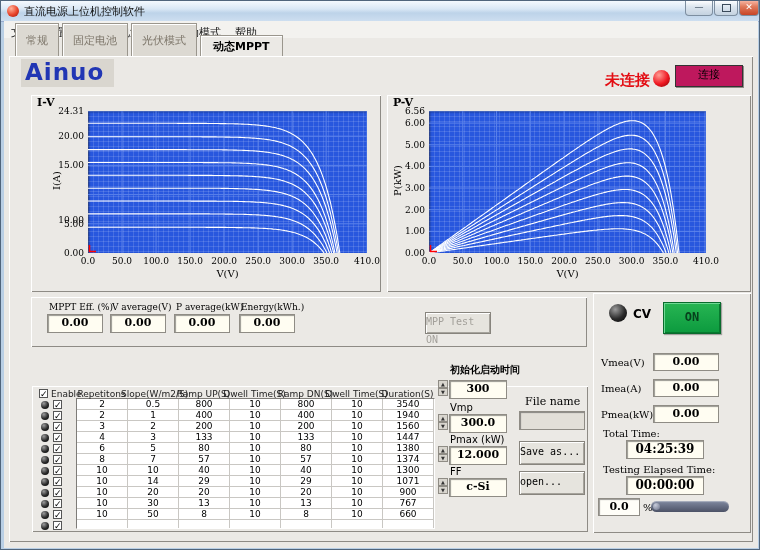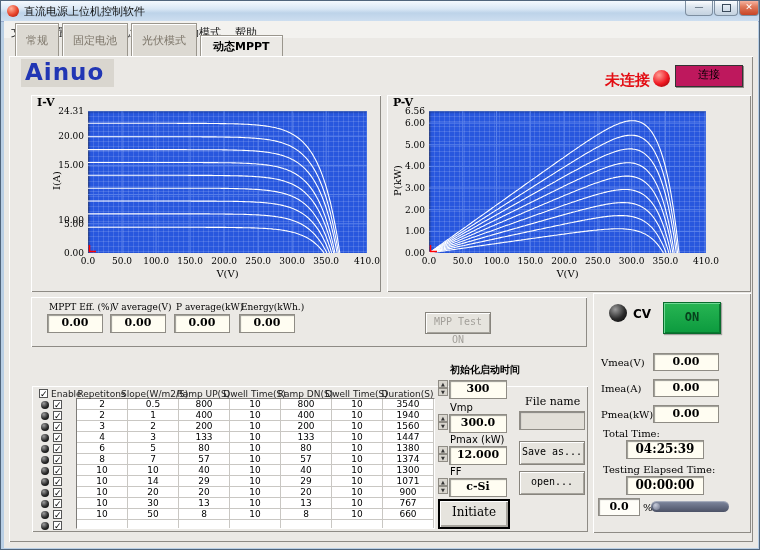--- a/index.html
+++ b/index.html
@@ -49,21 +49,21 @@
   .ylabel{transform:rotate(-90deg);width:44px;}
   
   .stats-panel{position:absolute;left:30px;top:296px;width:556px;height:50px;background:#ebe9e5;
       box-shadow:inset 1px 1px 0 #fff,inset -1px -1px 0 #8e8b85;}
   .stat-label{position:absolute;font-family:"DejaVu Serif",serif;font-size:9px;white-space:nowrap;color:#000;}
   .valbox{position:absolute;background:#fffdf2;border:1px solid #8f8c85;
       box-shadow:inset 1px 1px 1px rgba(0,0,0,.4);text-align:center;
       font-family:"DejaVu Serif",serif;font-weight:bold;font-size:11px;color:#000;}
   .btn{position:absolute;background:#e6e4de;border:1px solid #87847d;
       box-shadow:inset 1px 1px 0 #fff,inset -1px -1px 0 #a6a39c;
-      font-family:"DejaVu Sans Mono",monospace;font-size:10px;text-align:center;color:#000;}
+      font-family:"DejaVu Sans Mono",monospace;font-size:10px;text-align:left;color:#000;}
   .btn.disabled{color:#a3a09a;}
   
   .right-panel{position:absolute;left:592px;top:292px;width:158px;height:240px;background:#ebe9e5;
       box-shadow:inset 1px 1px 0 #fff,inset -1px -1px 0 #8e8b85;}
   .led-dark{background:radial-gradient(circle at 35% 30%,#9b9b9b,#2b2b2b 55%,#000);}
   .cv-led{position:absolute;left:16px;top:11px;width:18px;height:18px;}
   .cv-label{position:absolute;left:40px;top:14px;font-size:12px;font-weight:bold;}
   .on-btn{position:absolute;left:70px;top:9px;width:56px;height:30px;
       background:linear-gradient(#27b553,#0c9a3e);border:1px solid #0a6b2d;
       box-shadow:inset 1px 1px 0 #6ed894,inset -1px -1px 0 #077a2f,1px 1px 1px rgba(0,0,0,.3);
@@ -375,21 +375,20 @@
         <div class="tbl-cell"></div>
         <div class="tbl-cell"></div>
         <div class="tbl-cell"></div>
         <div class="tbl-cell"></div>
         <div class="tbl-cell"></div>
         <div class="tbl-cell"></div>
         <div class="tbl-cell"></div>
       </div>
     </div>
 
-  <div class="initiate-btn">Initiate</div>
   <div class="init-label" style="left:524px;top:394px;font-family:'DejaVu Serif',serif;font-size:11px;">File name</div>
   <div class="field" style="left:518px;top:410px;width:64px;height:17px;background:#e2dfd8;"></div>
   <div class="btn" style="left:518px;top:440px;width:64px;height:22px;line-height:20px;">Save as...</div>
   <div class="btn" style="left:518px;top:470px;width:64px;height:22px;line-height:20px;">open...</div>
 
 <div class="hdr" style="left: 69px; top: 388px; width: 63px;">Repetitons</div>
     <div class="hdr" style="left: 120px; top: 388px; width: 63px;">Slope(W/m2/S)</div>
     <div class="hdr" style="left: 171px; top: 388px; width: 63px;">Ramp UP(S)</div>
     <div class="hdr" style="left: 222px; top: 388px; width: 63px;">Dwell Time(S)</div>
     <div class="hdr" style="left: 273px; top: 388px; width: 63px;">Ramp DN(S)</div>

